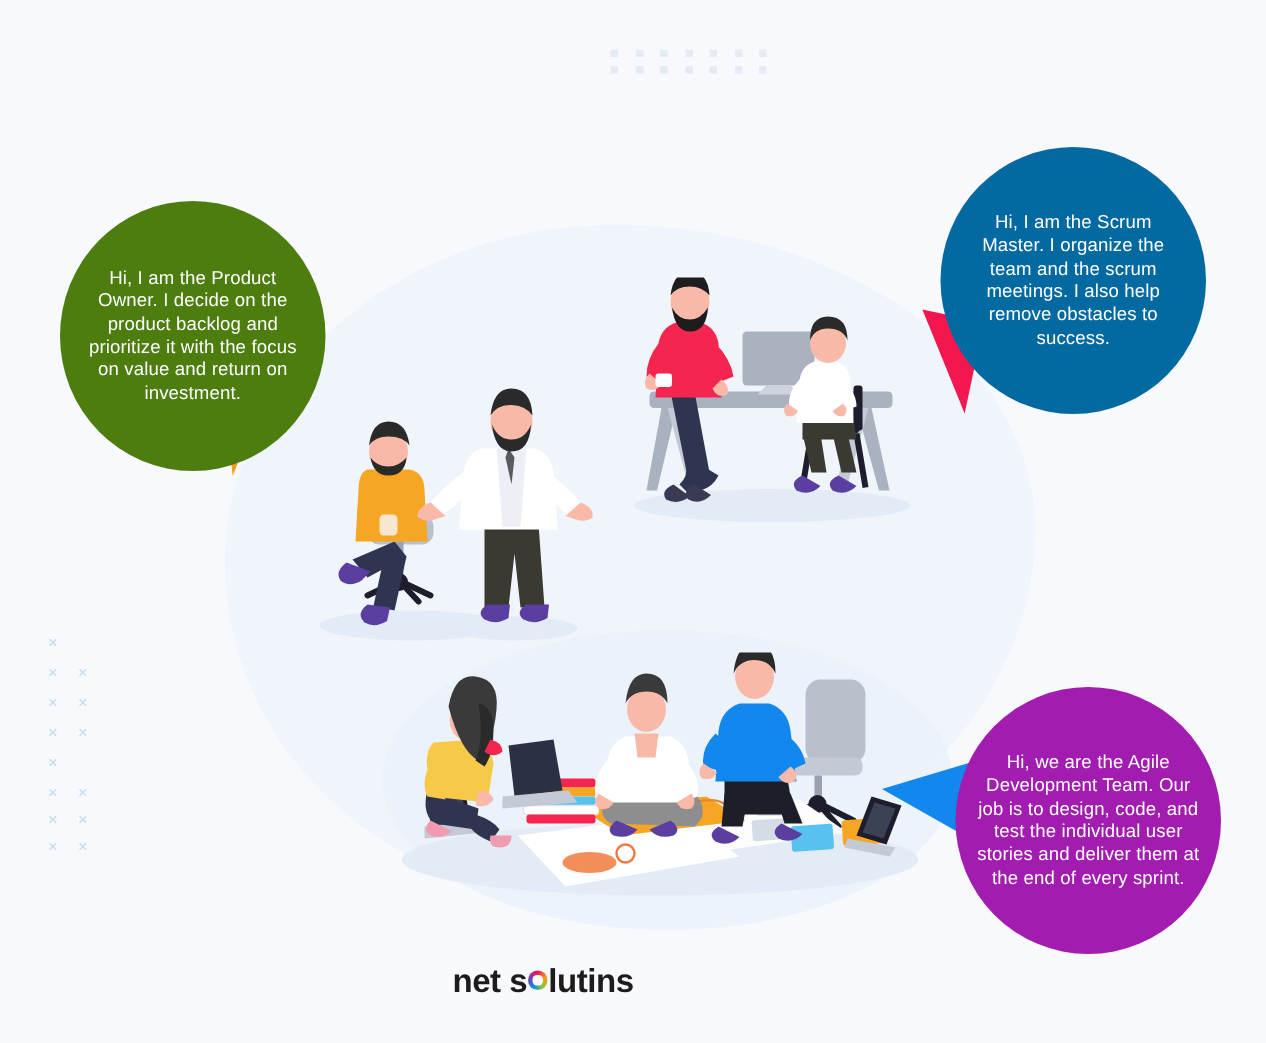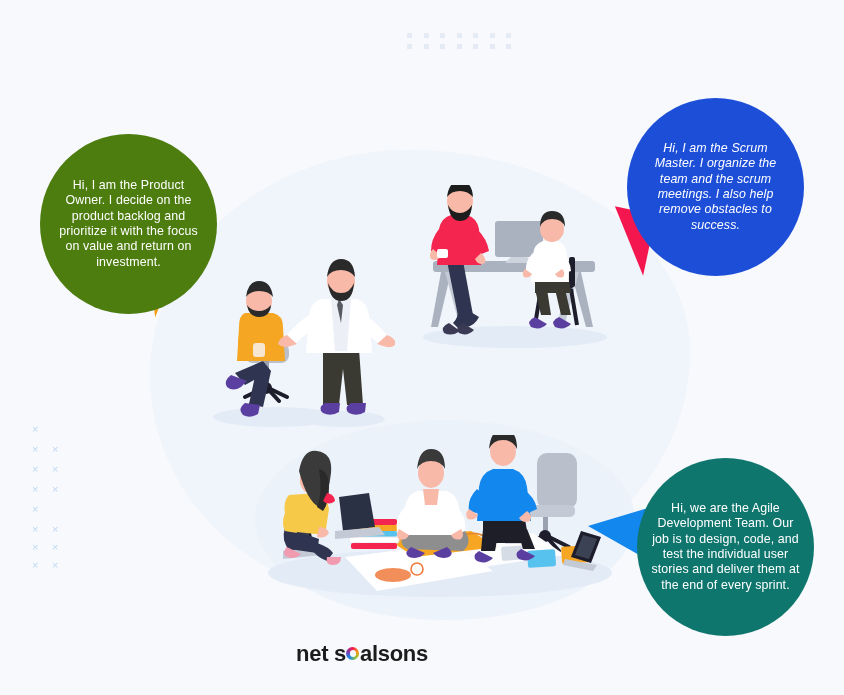--- a/index.html
+++ b/index.html
@@ -112,38 +112,37 @@
     border-bottom: 58px solid transparent;
     transform: rotate(-6deg);
   }
 
   
   #bubble-sm {
     left: 627px;
     top: 98px;
     width: 177px;
     height: 178px;
-    background: #1d4ed8;
-    font-style: italic;
+    background: #0369a1;
   }
   #tail-sm {
     left: 608px;
     top: 210px;
     border-right: 42px solid #f4164f;
     border-bottom: 62px solid transparent;
     transform: rotate(12deg);
   }
 
   
   #bubble-dev {
     left: 637px;
     top: 458px;
     width: 177px;
     height: 178px;
-    background: #0f766e;
+    background: #a21caf;
   }
   #tail-dev {
     left: 588px;
     top: 508px;
     border-right: 60px solid #1287ee;
     border-top: 18px solid transparent;
     border-bottom: 34px solid transparent;
   }
 
   
@@ -433,18 +432,18 @@
 
   <div class="tail" id="tail-dev"></div>
   <div class="bubble" id="bubble-dev">
     <div class="txt">Hi, we are the Agile Development Team. Our job is to design, code, and test the individual user stories and deliver them at the end of every sprint.</div>
   </div>
 
   <div id="logo">
     <span class="word">
         <span>net s</span>
         <span class="o-ring"></span>
-        <span>also</span>
+        <span>luti</span>
         <span>ns</span>
       </span>
   </div>
 
 </div>
 
 </body></html>

